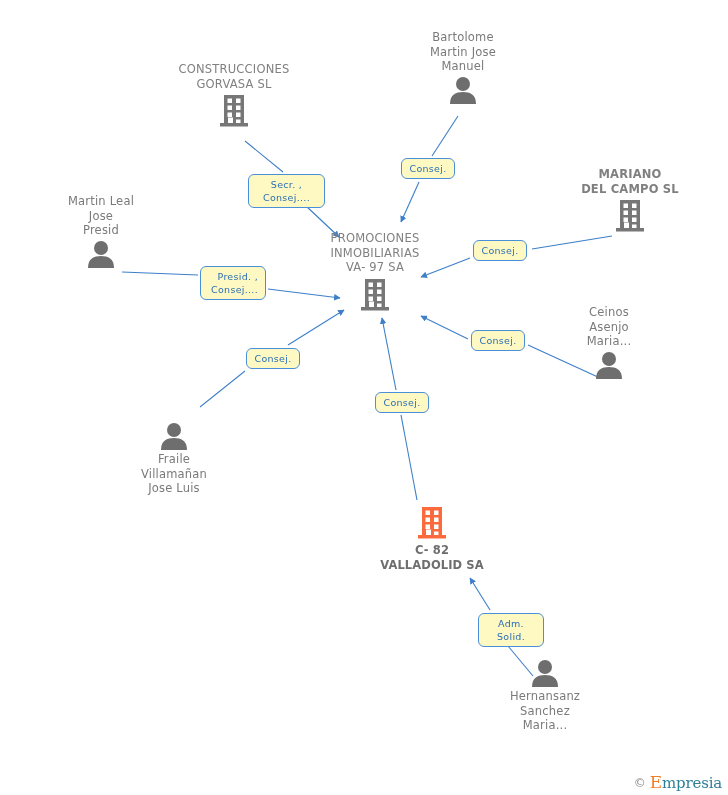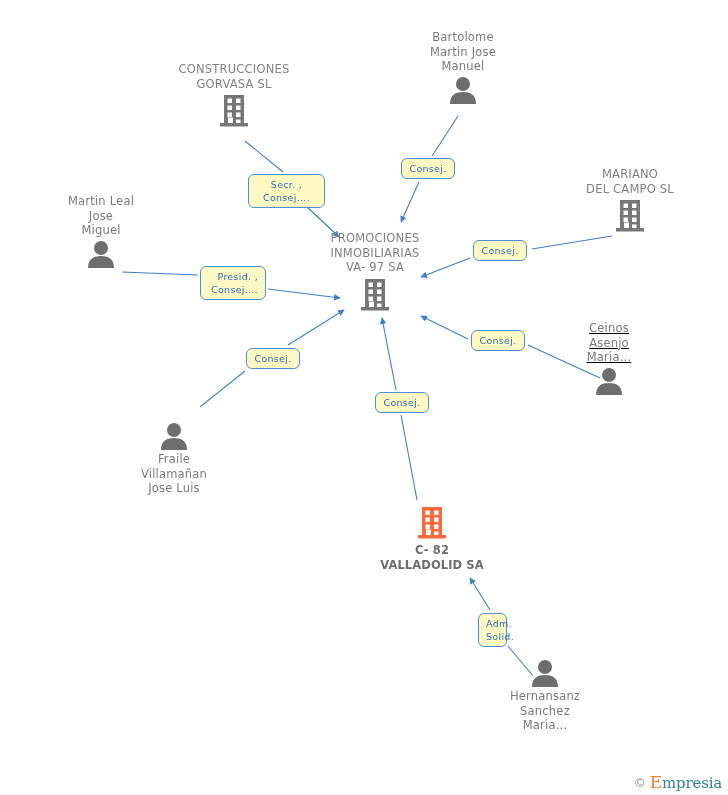--- a/index.html
+++ b/index.html
@@ -178,48 +178,48 @@
   <div class="node icon-below" style="left:463px; top:30px;">
     <div class="node-label">Bartolome
 Martin Jose
 Manuel</div>
     <svg class="node-icon" width="30" height="28" viewBox="0 0 30 28">
       <circle cx="15" cy="8" r="7" fill="#6e6e6e"></circle>
       <path d="M 2 28 C 2 18.5 8 16 15 16 C 22 16 28 18.5 28 28 Z" fill="#6e6e6e"></path>
     </svg>
   </div>
 
-  <div class="node icon-below" style="left:630px; top:167px;">
+  <div class="node icon-below" style="left:630px; top:167px;font-weight:bold;">
     <div class="node-label company">MARIANO
 DEL CAMPO SL</div>
     <svg class="node-icon" width="32" height="36" viewBox="0 0 32 36">
       <rect x="6" y="2" width="20" height="28" fill="#777777"></rect>
       <rect x="2" y="30" width="28" height="3.5" fill="#777777"></rect>
       <rect x="9.5" y="5.5" width="4.5" height="4.5" fill="#ffffff"></rect>
       <rect x="18" y="5.5" width="4.5" height="4.5" fill="#ffffff"></rect>
       <rect x="9.5" y="12.5" width="4.5" height="4.5" fill="#ffffff"></rect>
       <rect x="18" y="12.5" width="4.5" height="4.5" fill="#ffffff"></rect>
       <rect x="9.5" y="19.5" width="4.5" height="4.5" fill="#ffffff"></rect>
       <rect x="18" y="19.5" width="4.5" height="4.5" fill="#ffffff"></rect>
       <rect x="10" y="24.5" width="5" height="5.5" fill="#ffffff"></rect>
       <rect x="18" y="26.5" width="4.5" height="3.5" fill="#ffffff"></rect>
     </svg>
   </div>
 
   <div class="node icon-below" style="left:101px; top:194px;">
     <div class="node-label">Martin Leal
 Jose
-Miguel</div>
-    <svg class="node-icon" width="30" height="28" viewBox="0 0 30 28">
-      <circle cx="15" cy="8" r="7" fill="#6e6e6e"></circle>
-      <path d="M 2 28 C 2 18.5 8 16 15 16 C 22 16 28 18.5 28 28 Z" fill="#6e6e6e"></path>
-    </svg>
-  </div>
-
-  <div class="node icon-below" style="left:609px; top:321px;text-decoration:underline;">
+Presid</div>
+    <svg class="node-icon" width="30" height="28" viewBox="0 0 30 28">
+      <circle cx="15" cy="8" r="7" fill="#6e6e6e"></circle>
+      <path d="M 2 28 C 2 18.5 8 16 15 16 C 22 16 28 18.5 28 28 Z" fill="#6e6e6e"></path>
+    </svg>
+  </div>
+
+  <div class="node icon-below" style="left:609px; top:305px;">
     <div class="node-label">Ceinos
 Asenjo
 Maria...</div>
     <svg class="node-icon" width="30" height="28" viewBox="0 0 30 28">
       <circle cx="15" cy="8" r="7" fill="#6e6e6e"></circle>
       <path d="M 2 28 C 2 18.5 8 16 15 16 C 22 16 28 18.5 28 28 Z" fill="#6e6e6e"></path>
     </svg>
   </div>
 
   <div class="node icon-above" style="left:174px; top:422px;">
@@ -286,21 +286,21 @@
 
   <div class="edge-label" style="left:200px; top:266px; width:66px;text-align:right;">Presid. ,
 Consej....</div>
 
   <div class="edge-label" style="left:471px; top:330px; width:54px;">Consej.</div>
 
   <div class="edge-label" style="left:246px; top:348px; width:54px;">Consej.</div>
 
   <div class="edge-label" style="left:375px; top:392px; width:54px;">Consej.</div>
 
-  <div class="edge-label" style="left:478px; top:613px; width:29px;">Adm.
+  <div class="edge-label" style="left:478px; top:613px; width:66px;">Adm.
 Solid.</div>
 
   <div class="watermark">
     <span class="copy">©</span>
     <span class="brand"><span class="cap">E</span><span>mpresia</span></span>
   </div>
 
 </div>
 
 </body></html>

